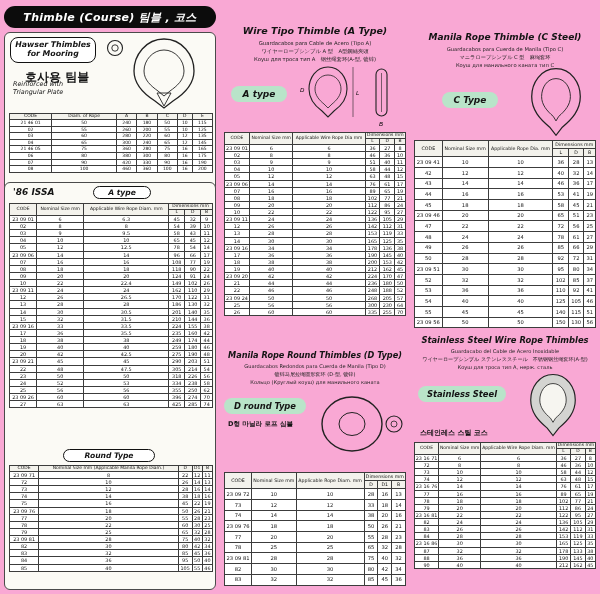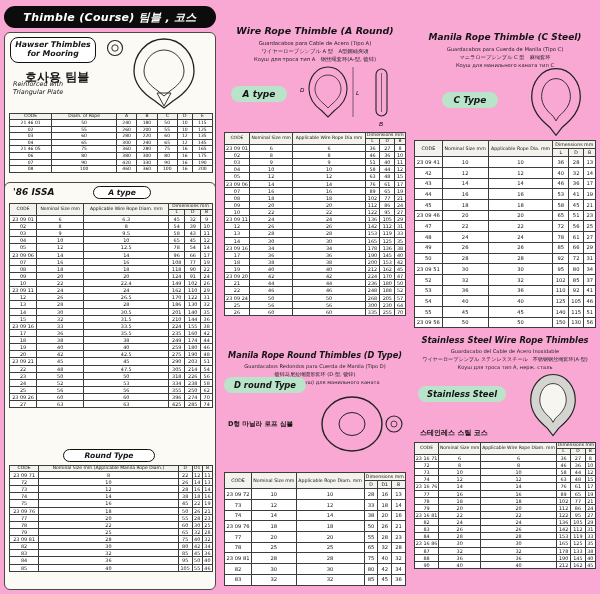--- a/index.html
+++ b/index.html
@@ -507,21 +507,21 @@
               <td>40</td>
               <td>105</td>
               <td>55</td>
               <td>46</td>
             </tr>
           </tbody>
         </table>
     </div>
   </div>
 
-  <div class="abs title" style="left:224px;top:26px;width:182px;font-size:9.5px;">Wire Rope Thimble (A Round)</div>
+  <div class="abs title" style="left:224px;top:26px;width:182px;font-size:9.5px;">Wire Tipo Thimble (A Type)</div>
   <div class="abs lang" style="left:224px;top:40px;width:182px;font-size:5.3px;">Guardacabos para Cable de Acero (Tipo A)</div>
   <div class="abs lang" style="left:224px;top:48px;width:182px;font-size:5.3px;">ワイヤーロープシンブル A 型　A型鋼絲夾頭</div>
   <div class="abs lang" style="left:224px;top:56px;width:182px;font-size:5.3px;">Коуш для троса тип А　钢丝绳套环(A-型, 镀锌)</div>
   <div class="gpill abs" style="left:231px;top:86px;width:56px;height:16px;font-size:9px;">A type</div>
   <svg class="abs" style="left:298px;top:64px;" width="108" height="66" viewBox="0 0 108 66">
     <path d="M30 3 C42 3 49 14 49 25 C49 35 43 42 36 47 L30 53 L24 47 C17 42 11 35 11 25 C11 14 18 3 30 3 Z" fill="none" stroke="#222" stroke-width="1.1"></path>
     <path d="M30 11 C38 11 43 18 43 25 C43 31 39 36 34 40 L30 44 L26 40 C21 36 17 31 17 25 C17 18 22 11 30 11 Z" fill="none" stroke="#222" stroke-width="0.8"></path>
     <line x1="55" y1="3" x2="55" y2="53" stroke="#222" stroke-width="0.6"></line>
     <text x="58" y="31" font-size="6">L</text>
     <text x="2" y="28" font-size="6">D</text>
@@ -738,21 +738,21 @@
             <td>70</td>
           </tr>
         </tbody>
       </table>
   </div>
 
   <div class="abs title" style="left:224px;top:351px;width:182px;font-size:8.2px;">Manila Rope Round Thimbles (D Type)</div>
   <div class="abs lang" style="left:224px;top:363px;width:182px;font-size:5.1px;">Guardacabos Redondos para Cuerda de Manila (Tipo D)</div>
   <div class="abs lang" style="left:224px;top:371px;width:182px;font-size:5.1px;">镀锌马尼拉绳圆形套环 (D-型, 镀锌)</div>
   <div class="abs lang" style="left:224px;top:379px;width:182px;font-size:5.1px;">Кольцо (Круглый коуш) для манильного каната</div>
-  <div class="gpill abs" style="left:224px;top:377px;width:82px;height:16px;font-size:8.4px;">D round Type</div>
+  <div class="gpill abs" style="left:224px;top:398px;width:82px;height:16px;font-size:8.4px;">D round Type</div>
   <div class="abs kor" style="left:228px;top:420px;font-size:6.6px;">D형 마닐라 로프 심블</div>
   <svg class="abs" style="left:316px;top:392px;" width="90" height="64" viewBox="0 0 90 64">
     <ellipse cx="36" cy="32" rx="30" ry="27" fill="none" stroke="#222" stroke-width="1.4"></ellipse>
     <ellipse cx="36" cy="32" rx="13" ry="11.5" fill="none" stroke="#222" stroke-width="1"></ellipse>
     <circle cx="78" cy="32" r="8" fill="none" stroke="#222" stroke-width="1.1"></circle>
     <circle cx="78" cy="32" r="3" fill="none" stroke="#222" stroke-width="0.8"></circle>
   </svg>
   <div class="abs" style="left:224px;top:472px;width:182px;">
     <table class="roomy">
         <thead>

